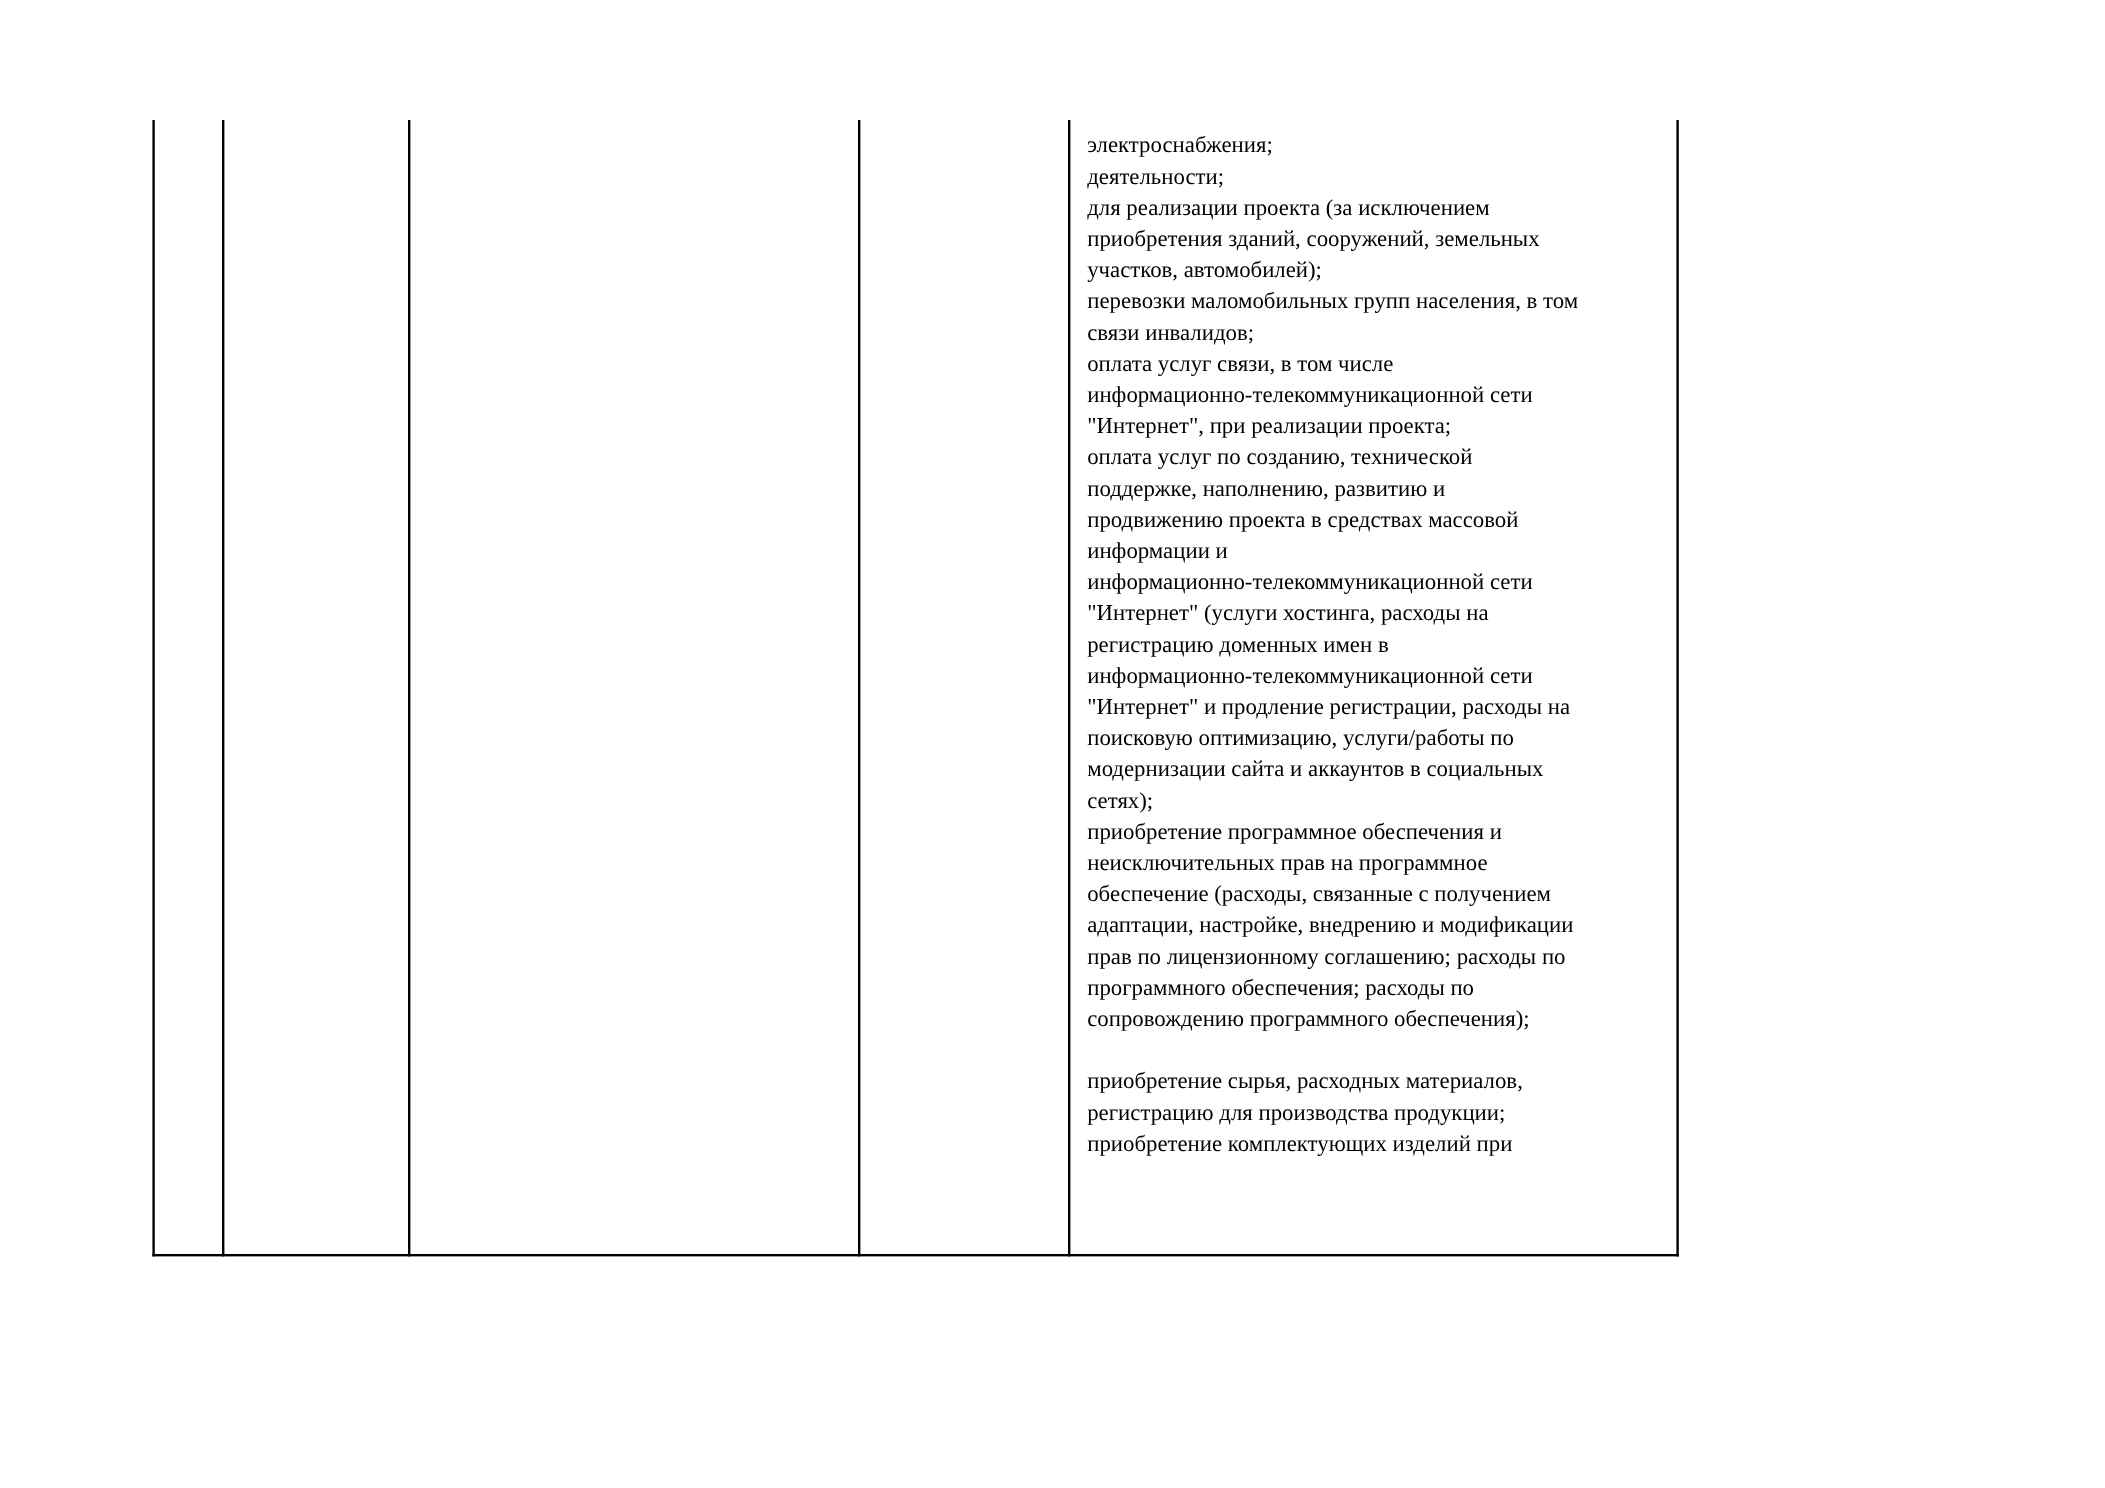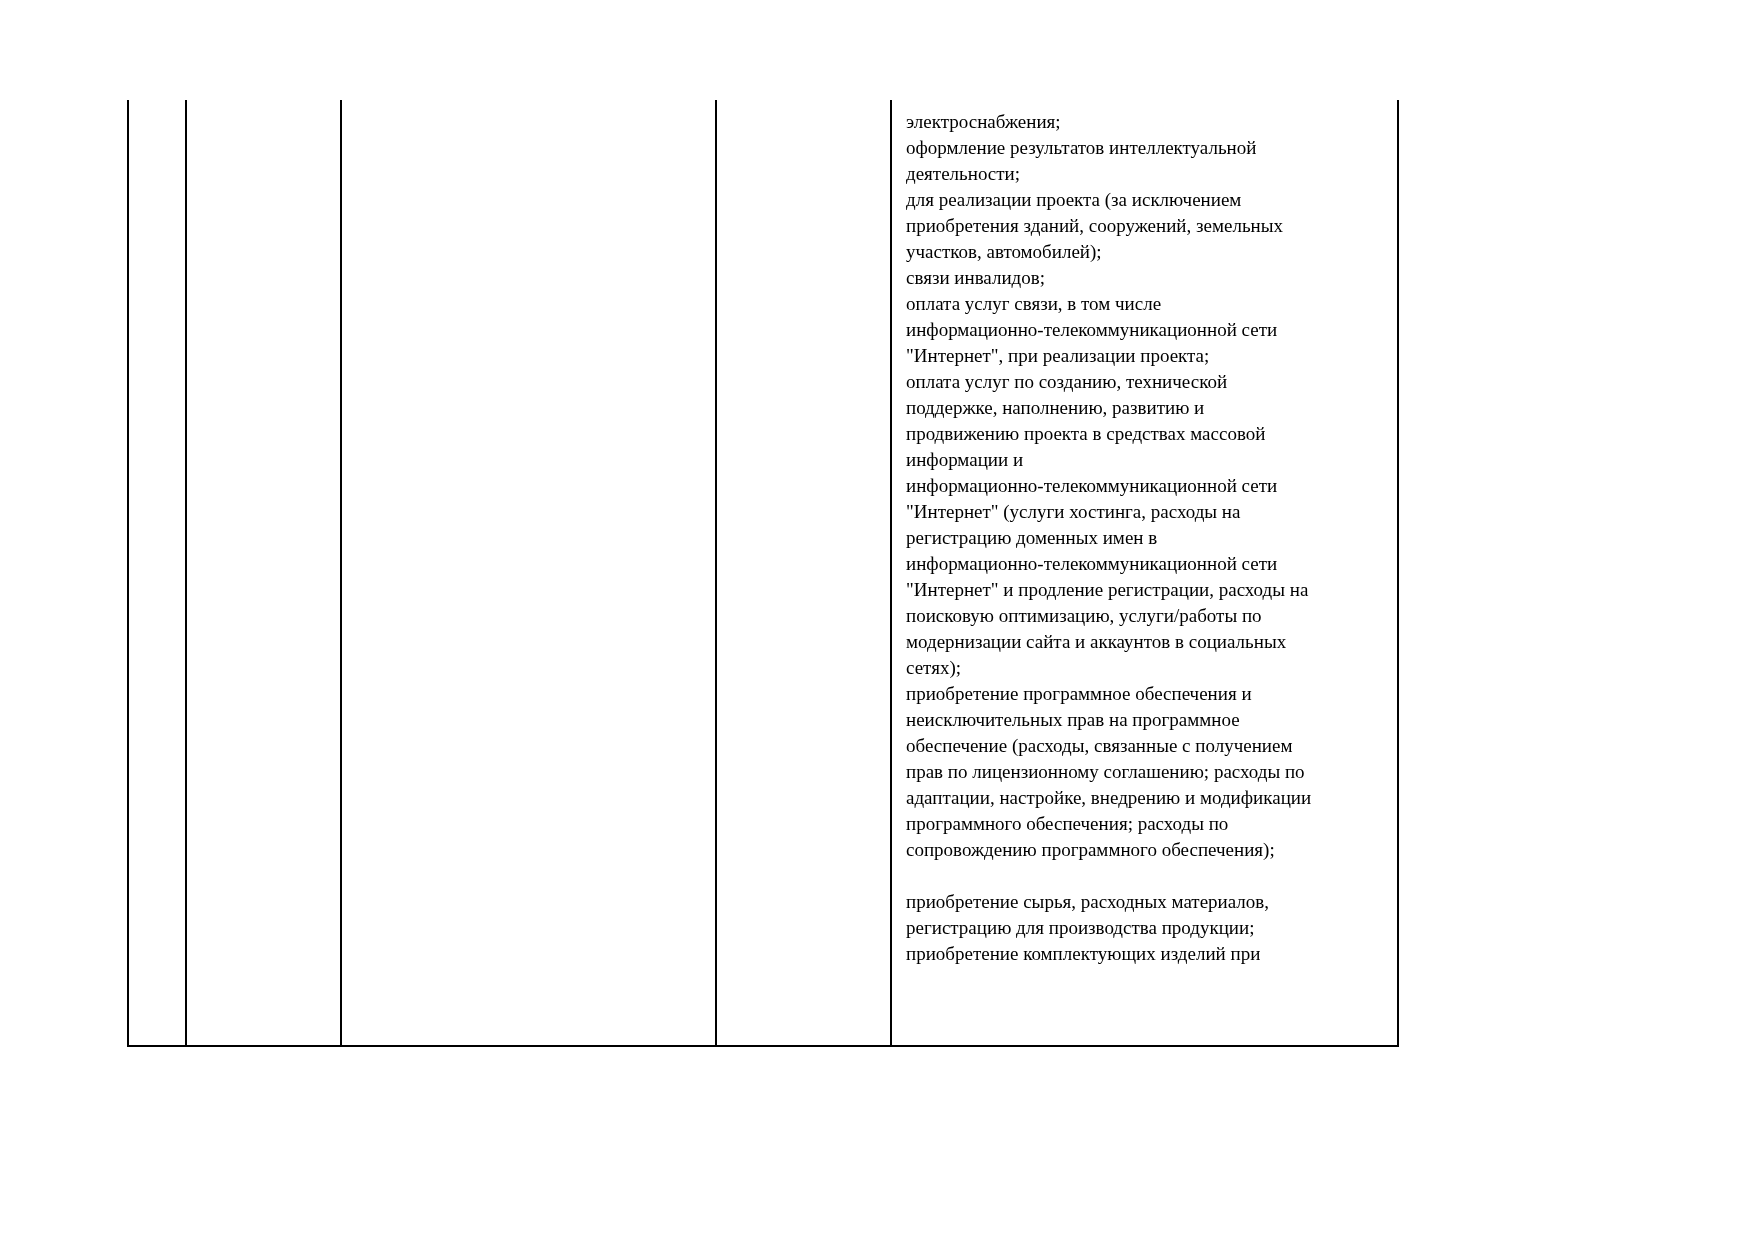--- a/index.html
+++ b/index.html
@@ -52,46 +52,46 @@
   <div class="vline" style="left:127px;"></div>
   <div class="vline" style="left:185px;"></div>
   <div class="vline" style="left:340px;"></div>
   <div class="vline" style="left:715px;"></div>
   <div class="vline" style="left:890px;"></div>
   <div class="vline" style="left:1397px;"></div>
   <div class="hline"></div>
 
   <div class="cell-text">
       <div class="line">электроснабжения;</div>
-      <div class="line">оформление результатов интеллектуальной</div>
       <div class="line">деятельности;</div>
       <div class="line">для реализации проекта (за исключением</div>
       <div class="line">приобретения зданий, сооружений, земельных</div>
       <div class="line">участков, автомобилей);</div>
+      <div class="line">перевозки маломобильных групп населения, в том</div>
       <div class="line">связи инвалидов;</div>
       <div class="line">оплата услуг связи, в том числе</div>
       <div class="line">информационно-телекоммуникационной сети</div>
       <div class="line">"Интернет", при реализации проекта;</div>
       <div class="line">оплата услуг по созданию, технической</div>
       <div class="line">поддержке, наполнению, развитию и</div>
       <div class="line">продвижению проекта в средствах массовой</div>
       <div class="line">информации и</div>
       <div class="line">информационно-телекоммуникационной сети</div>
       <div class="line">"Интернет" (услуги хостинга, расходы на</div>
       <div class="line">регистрацию доменных имен в</div>
       <div class="line">информационно-телекоммуникационной сети</div>
       <div class="line">"Интернет" и продление регистрации, расходы на</div>
       <div class="line">поисковую оптимизацию, услуги/работы по</div>
       <div class="line">модернизации сайта и аккаунтов в социальных</div>
       <div class="line">сетях);</div>
       <div class="line">приобретение программное обеспечения и</div>
       <div class="line">неисключительных прав на программное</div>
       <div class="line">обеспечение (расходы, связанные с получением</div>
+      <div class="line">адаптации, настройке, внедрению и модификации</div>
       <div class="line">прав по лицензионному соглашению; расходы по</div>
-      <div class="line">адаптации, настройке, внедрению и модификации</div>
       <div class="line">программного обеспечения; расходы по</div>
       <div class="line">сопровождению программного обеспечения);</div>
       <div class="line"></div>
       <div class="line">приобретение сырья, расходных материалов,</div>
       <div class="line">регистрацию для производства продукции;</div>
       <div class="line">приобретение комплектующих изделий при</div>
     </div>
 
 </div>
 

